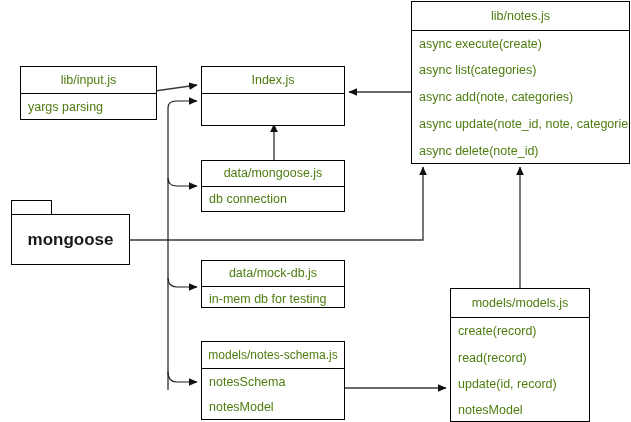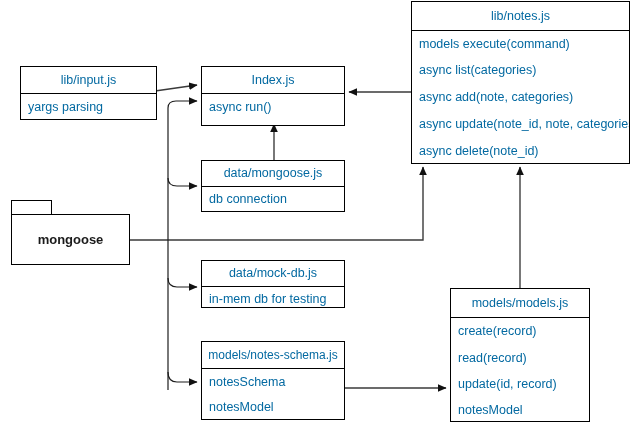--- a/index.html
+++ b/index.html
@@ -28,21 +28,21 @@
     pointer-events: none;
   }
   .node {
     position: absolute;
     box-sizing: border-box;
     border: 1px solid #000000;
     background: #ffffff;
   }
   .row {
     box-sizing: border-box;
-    color: #0369a1;
+    color: #4d7c0f;
     font-size: 12.5px;
     line-height: 1;
     display: flex;
     align-items: center;
     white-space: nowrap;
     overflow: hidden;
   }
   .row.head {
     justify-content: center;
     border-bottom: 1px solid #000000;
@@ -64,21 +64,21 @@
   .pkg-body {
     position: absolute;
     box-sizing: border-box;
     border: 1px solid #000000;
     background: #ffffff;
     display: flex;
     align-items: center;
     justify-content: center;
   }
   .pkg-label {
-    font-size: 13px;
+    font-size: 17px;
     font-weight: bold;
     color: #1a1a1a;
     white-space: nowrap;
   }
 </style>
 </head>
 <body>
 
 <div id="canvas">
 
@@ -119,26 +119,25 @@
     </g>
   </svg>
 
   <div class="node" style="left:20px; top:66px; width:137px; height:54px;">
     <div class="row head" style="height:27px;">lib/input.js</div>
     <div class="row item last" style="height:26px;">yargs parsing</div>
   </div>
 
   <div class="node" style="left:201px; top:66px; width:144px; height:60px;">
     <div class="row head" style="height:27px;">Index.js</div>
-    <div class="row item last" style="height:26px;">async run()</div>
   </div>
 
   <div class="node" style="left:411px; top:1px; width:219px; height:163px;">
     <div class="row head" style="height:29px;">lib/notes.js</div>
-    <div class="row item" style="height:26px;">models execute(command)</div>
+    <div class="row item" style="height:26px;">async execute(create)</div>
     <div class="row item" style="height:27px;">async list(categories)</div>
     <div class="row item" style="height:27px;">async add(note, categories)</div>
     <div class="row item" style="height:27px;">async update(note_id, note, categories)</div>
     <div class="row item last" style="height:26px;">async delete(note_id)</div>
   </div>
 
   <div class="node" style="left:201px; top:160px; width:144px; height:52px;">
     <div class="row head" style="height:26px;">data/mongoose.js</div>
     <div class="row item last" style="height:25px;">db connection</div>
   </div>

